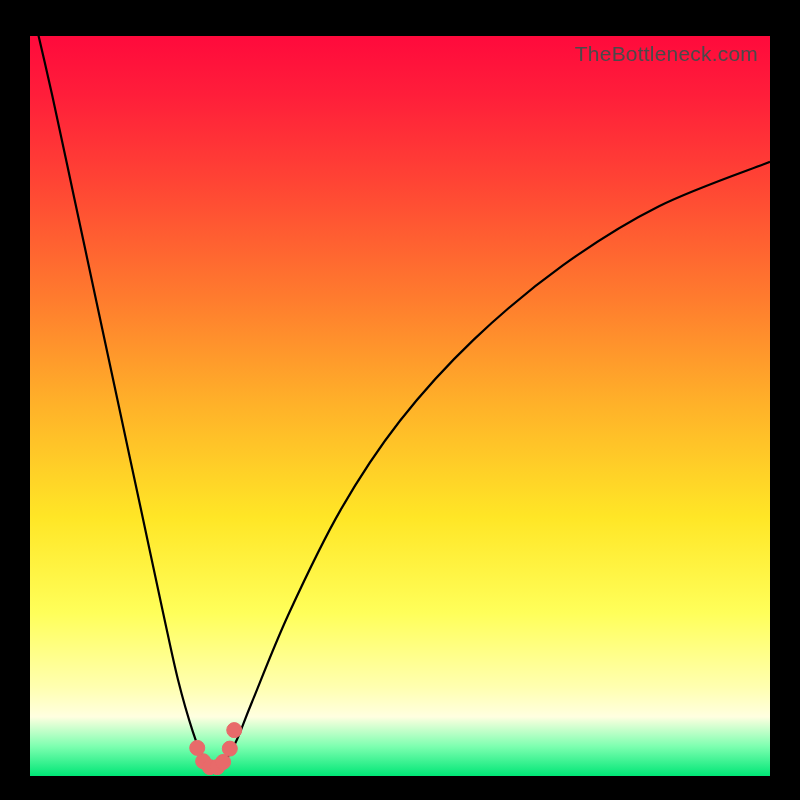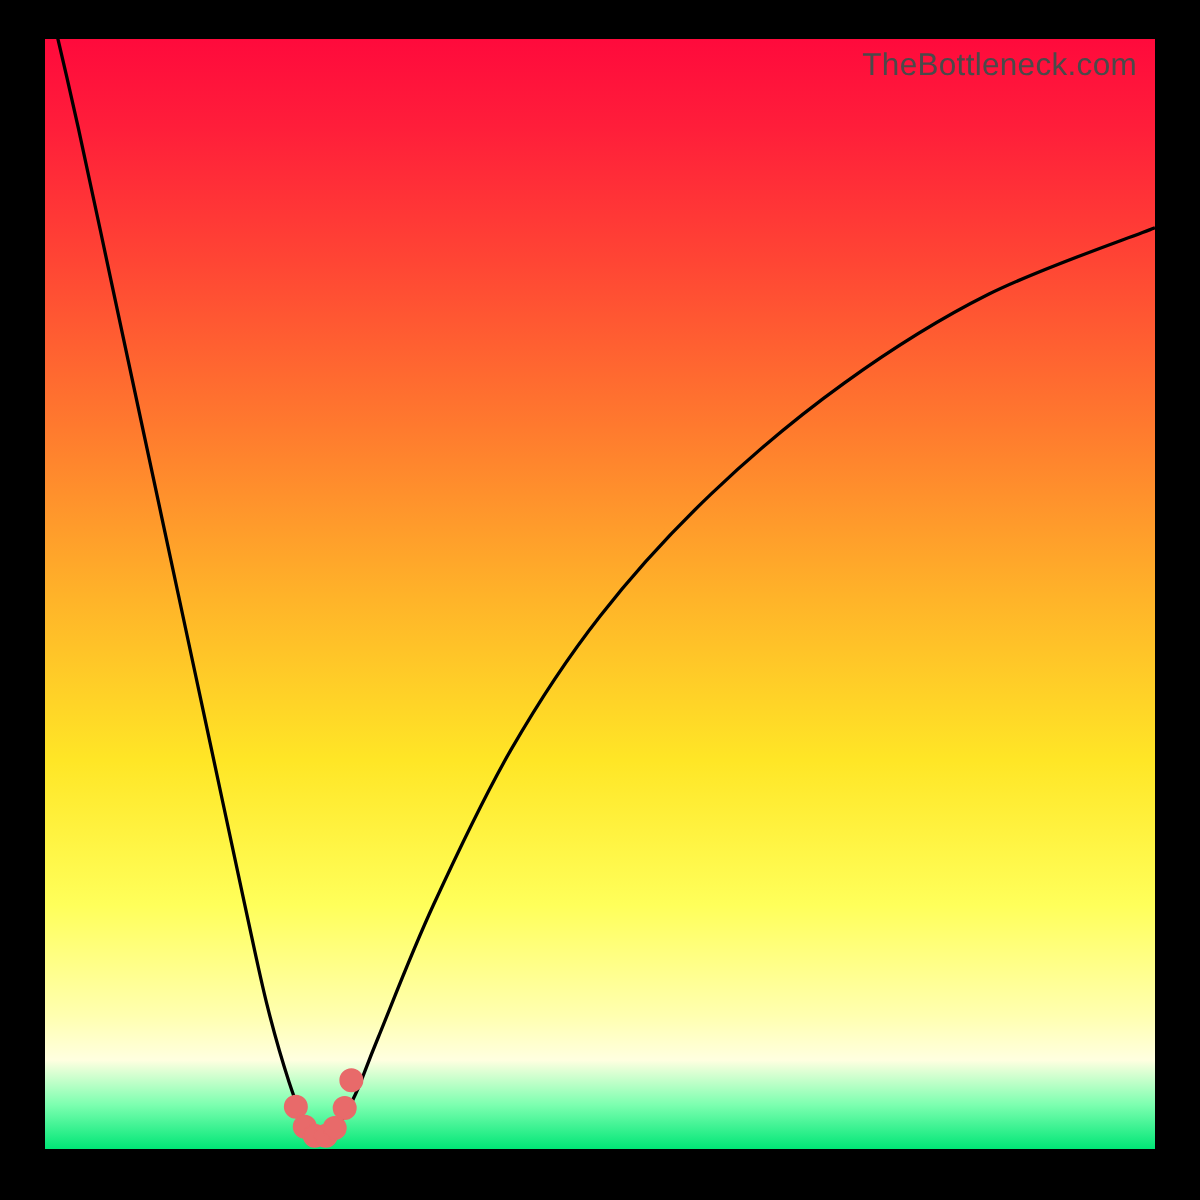--- a/index.html
+++ b/index.html
@@ -7,21 +7,21 @@
     padding: 0;
     width: 800px;
     height: 800px;
     background: #000;
     overflow: hidden;
     font-family: Arial, Helvetica, sans-serif;
   }
   .frame {
     position: absolute;
     left: 30px;
-    top: 26px;
+    top: 36px;
     width: 740px;
     height: 740px;
     background: linear-gradient(to bottom,
       #ff0a3c 0%,
       #ff1e3a 8%,
       #ff4534 20%,
       #ff7a2e 35%,
       #ffb229 50%,
       #ffe626 65%,
       #ffff5a 78%,

